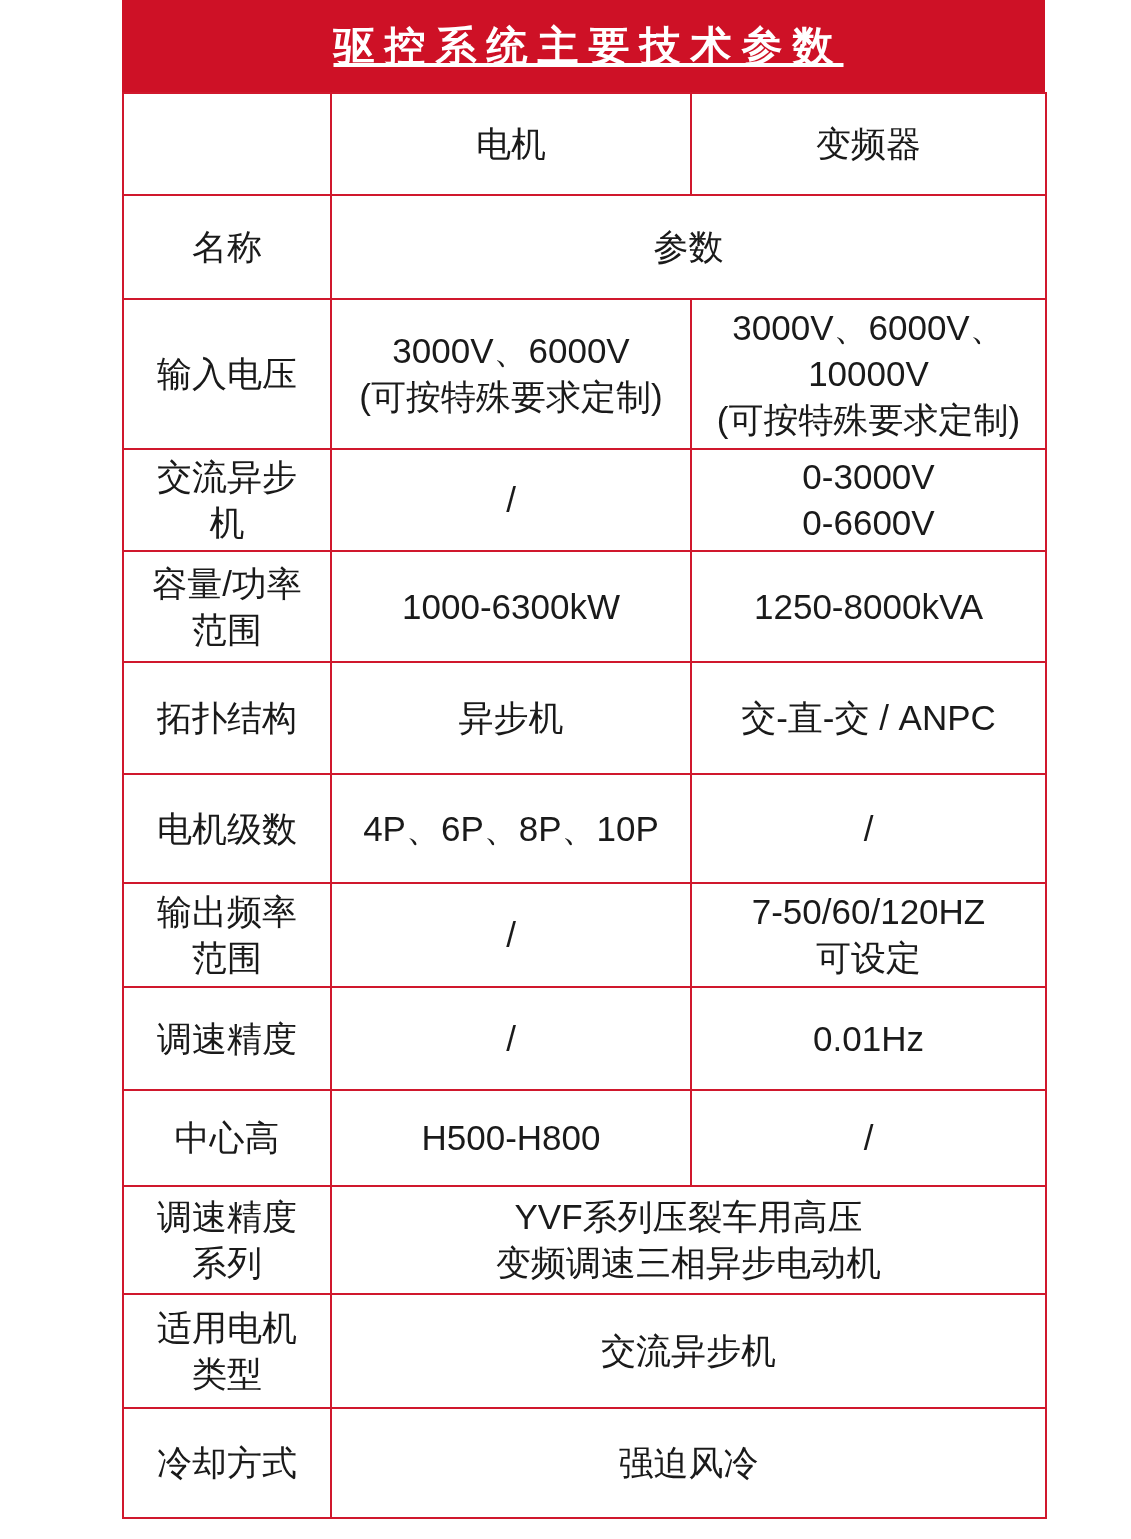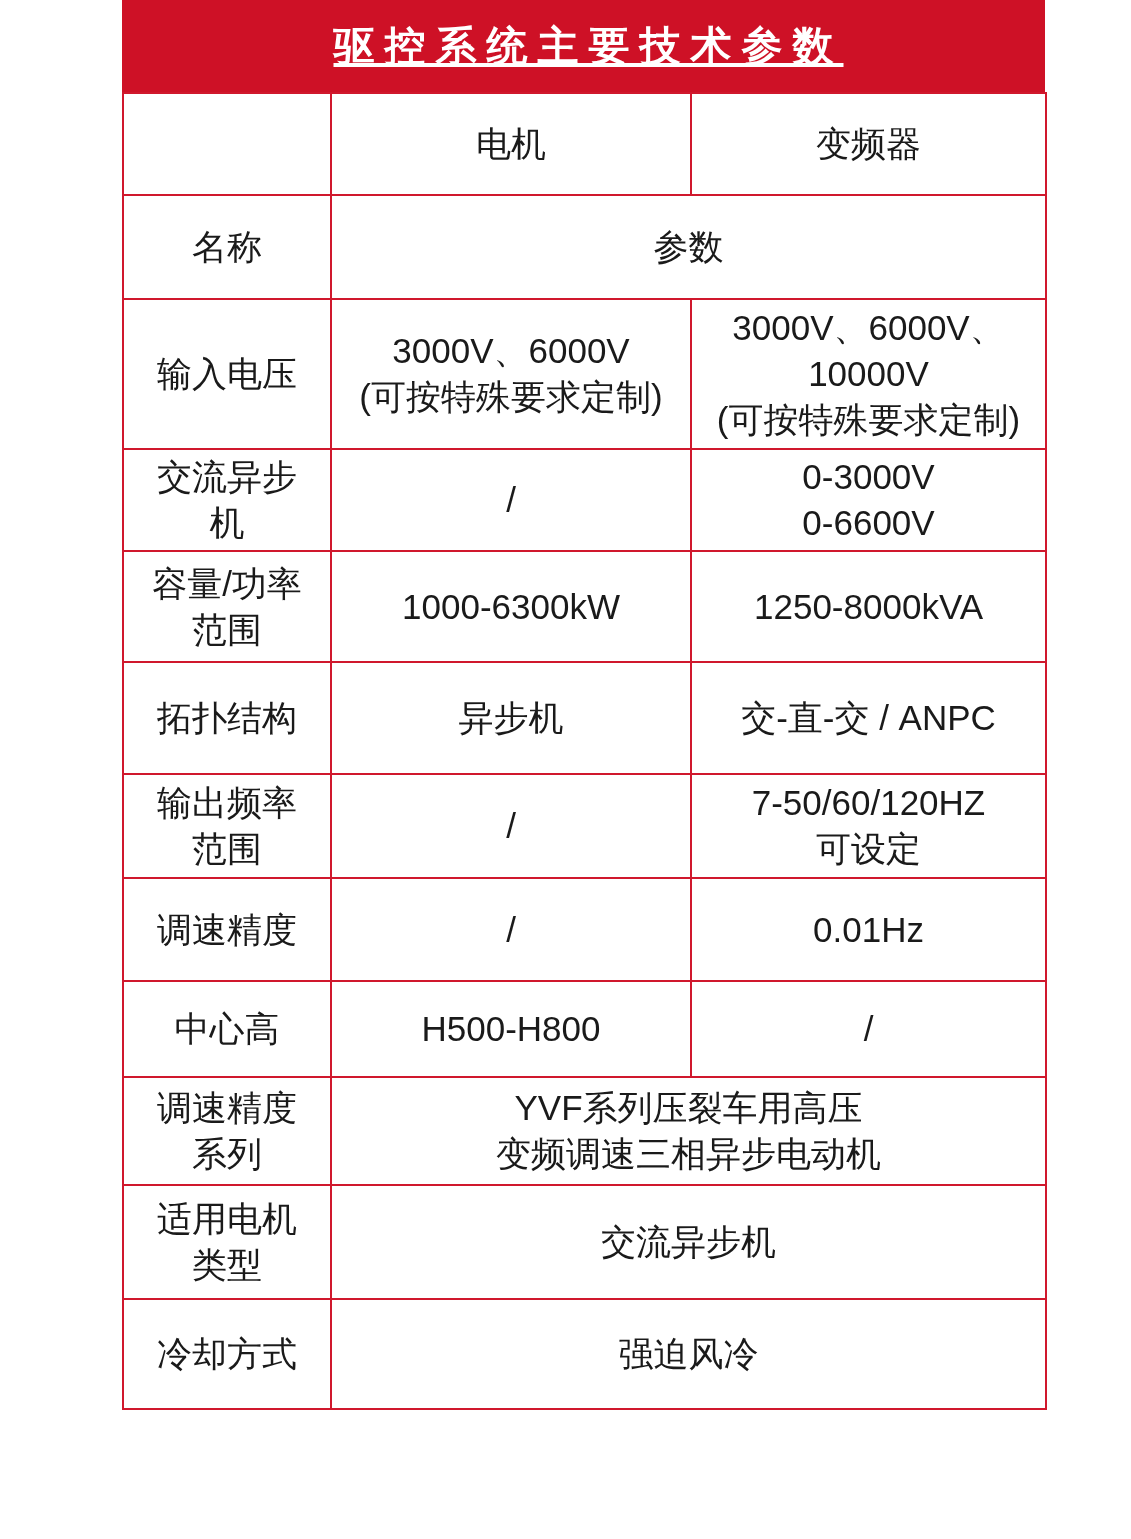--- a/index.html
+++ b/index.html
@@ -82,20 +82,25 @@
         <td>容量/功率
 范围</td>
         <td>1000-6300kW</td>
         <td>1250-8000kVA</td>
       </tr>
       <tr style="height:112px">
         <td>拓扑结构</td>
         <td>异步机</td>
         <td>交-直-交 / ANPC</td>
       </tr>
+      <tr style="height:109px">
+        <td>电机级数</td>
+        <td>4P、6P、8P、10P</td>
+        <td>/</td>
+      </tr>
       <tr style="height:104px">
         <td>输出频率
 范围</td>
         <td>/</td>
         <td>7-50/60/120HZ
 可设定</td>
       </tr>
       <tr style="height:103px">
         <td>调速精度</td>
         <td>/</td>

